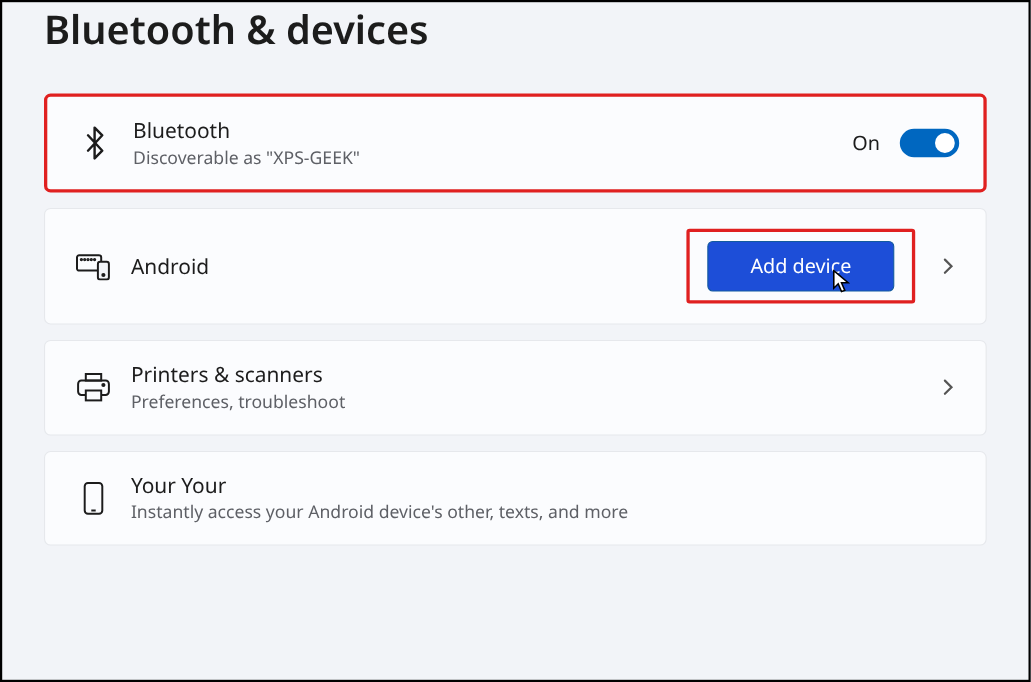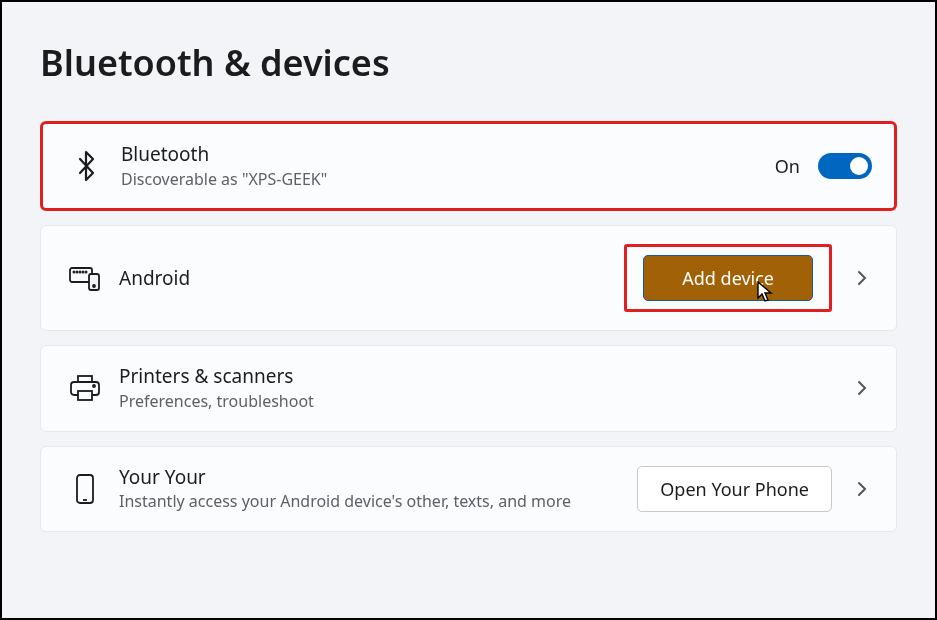--- a/index.html
+++ b/index.html
@@ -10,21 +10,20 @@
       height: 620px;
       border: 2px solid #000;
       padding: 0 38px;
       overflow: hidden;
       position: relative;
     }
     .page-title {
       font-size: 36px;
       font-weight: 600;
       color: #1c1c1c;
-      margin-top: 36px;
       margin-bottom: 34px;
     }
     .card {
       background: #fbfcfe;
       border: 1px solid #e6e8ec;
       border-radius: 6px;
       padding: 18px 22px;
       display: flex;
       align-items: center;
       margin-bottom: 14px;
@@ -50,21 +49,21 @@
     }
     .toggle::after {
       content: ""; position: absolute; right: 4px; top: 4px;
       width: 18px; height: 18px; border-radius: 50%; background: #fff;
     }
     .chevron {
       width: 24px; height: 24px; display: flex; align-items: center; justify-content: center;
       color: #555; flex-shrink: 0;
     }
     .primary-btn {
-      background: #a16207; color: #fff; border: 1px solid #135a9f;
+      background: #1d4ed8; color: #fff; border: 1px solid #135a9f;
       border-radius: 5px; padding: 10px 38px; font-size: 18px;
       font-family: inherit; cursor: pointer;
     }
     .secondary-btn {
       background: #fff; color: #1c1c1c; border: 1px solid #c9c9cc;
       border-radius: 5px; padding: 10px 22px; font-size: 18px;
       font-family: inherit; cursor: pointer;
     }
     .inner-highlight {
       position: relative;
@@ -158,21 +157,13 @@
   <div class="icon-slot">
     <svg width="20" height="32" viewBox="0 0 20 32" fill="none" stroke="#1c1c1c" stroke-width="1.8">
       <rect x="2" y="2" width="16" height="28" rx="3"></rect>
       <line x1="8" y1="27" x2="12" y2="27"></line>
     </svg>
   </div>
   <div class="text-col">
     <div class="row-title">Your Your</div>
     <div class="row-sub">Instantly access your Android device's other, texts, and more</div>
   </div>
-  <div class="action-area">
-    <button class="secondary-btn">Open Your Phone</button>
-    <div class="chevron">
-      <svg width="10" height="16" viewBox="0 0 10 16" fill="none" stroke="#555" stroke-width="2" stroke-linecap="round">
-          <path d="M2 2 L8 8 L2 14"></path>
-        </svg>
-    </div>
-  </div>
 </div>
 
 </body></html>

